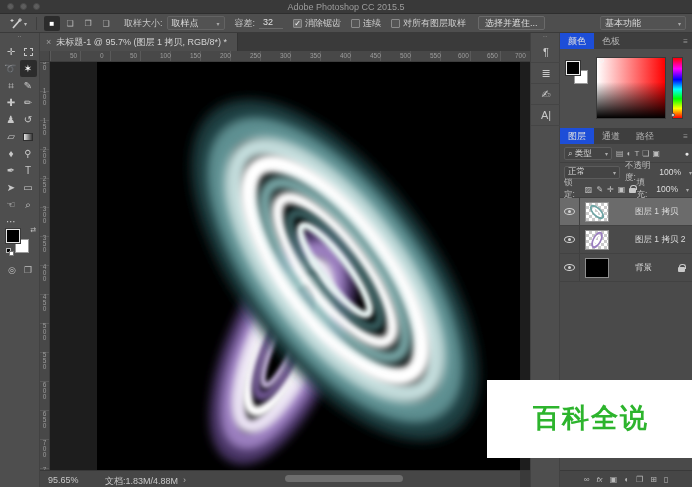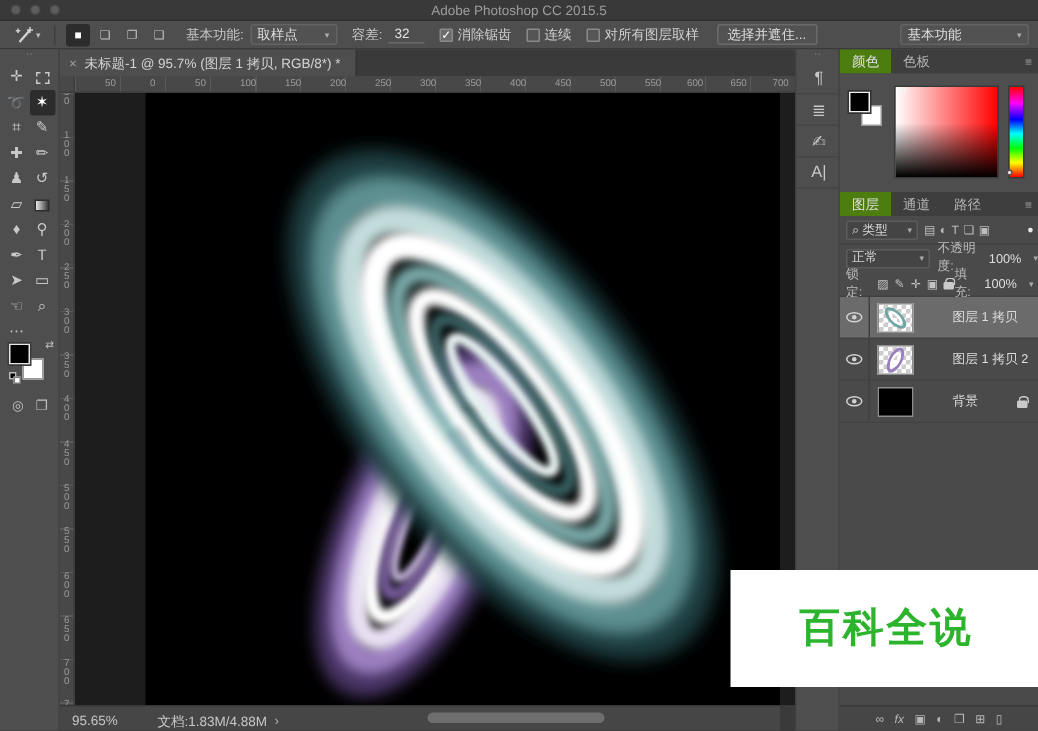--- a/index.html
+++ b/index.html
@@ -90,21 +90,21 @@
   .dock { position:absolute; left:530px; top:33px; width:30px; height:454px; background:#4e4e4e;
     border-left:1px solid #424242; border-right:1px solid #424242; }
   .dock-grip { text-align:center; color:#8a8a8a; font-size:7px; height:9px; line-height:7px; }
   .dock-btn { width:30px; height:21px; display:flex; align-items:center; justify-content:center;
     color:#c9c9c9; font-size:11px; border-bottom:1px solid #454545; }
 
   
   .panels { position:absolute; left:560px; top:33px; width:132px; height:454px; background:#4a4a4a; }
   .ptabs { position:absolute; left:0; width:132px; height:16px; background:#3e3e3e; display:flex; font-size:9px; }
   .ptab { padding:0 8px; display:flex; align-items:center; color:#b5b5b5; }
-  .ptab.active { background:#4d7c0f; color:#e0e0e0; }
+  .ptab.active { background:#1d4ed8; color:#e0e0e0; }
   .pmenu { margin-left:auto; margin-right:4px; color:#9a9a9a; font-size:8px; align-self:center; }
 
   .color-body { position:absolute; left:0; top:16px; width:132px; height:79px; background:#4e4e4e; }
   .cp-fg { position:absolute; left:6px; top:12px; width:14px; height:14px; background:#000;
     border:1px solid #f0f0f0; outline:1px solid #333; z-index:2; }
   .cp-bg { position:absolute; left:14px; top:21px; width:14px; height:14px; background:#fff; border:1px solid #999; }
   .sat-box { position:absolute; left:36px; top:8px; width:70px; height:62px; border:1px solid #3a3a3a;
     background:linear-gradient(to top, #000, rgba(0,0,0,0) 60%),
                linear-gradient(to right, #ffffff, #ff0000); }
   .sat-marker { position:absolute; left:2px; top:0px; width:5px; height:5px; border:1px solid #f5f5f5; border-radius:50%; }
@@ -175,21 +175,21 @@
       </svg>
       <span class="ob-caret">▾</span>
     </span>
     <span class="ob-sep"></span>
     <span id="mode-btns" style="display:flex;gap:2px;">
         <span class="mode-btn active">■</span>
         <span class="mode-btn">❏</span>
         <span class="mode-btn">❐</span>
         <span class="mode-btn">❑</span>
       </span>
-    <span class="ob-label">基本功能:</span>
+    <span class="ob-label">取样大小:</span>
     <span class="dropdown" style="width:58px;">
       <span>取样点</span>
       <span class="dd-caret" style="margin-left:auto">▾</span>
     </span>
     <span class="ob-label">容差:</span>
     <span class="ob-field">32</span>
     <span id="ob-checks" style="display:flex;align-items:center;">
         <span class="cb checked">✓</span>
         <span class="cb-label">消除锯齿</span>
         <span class="cb"></span>

